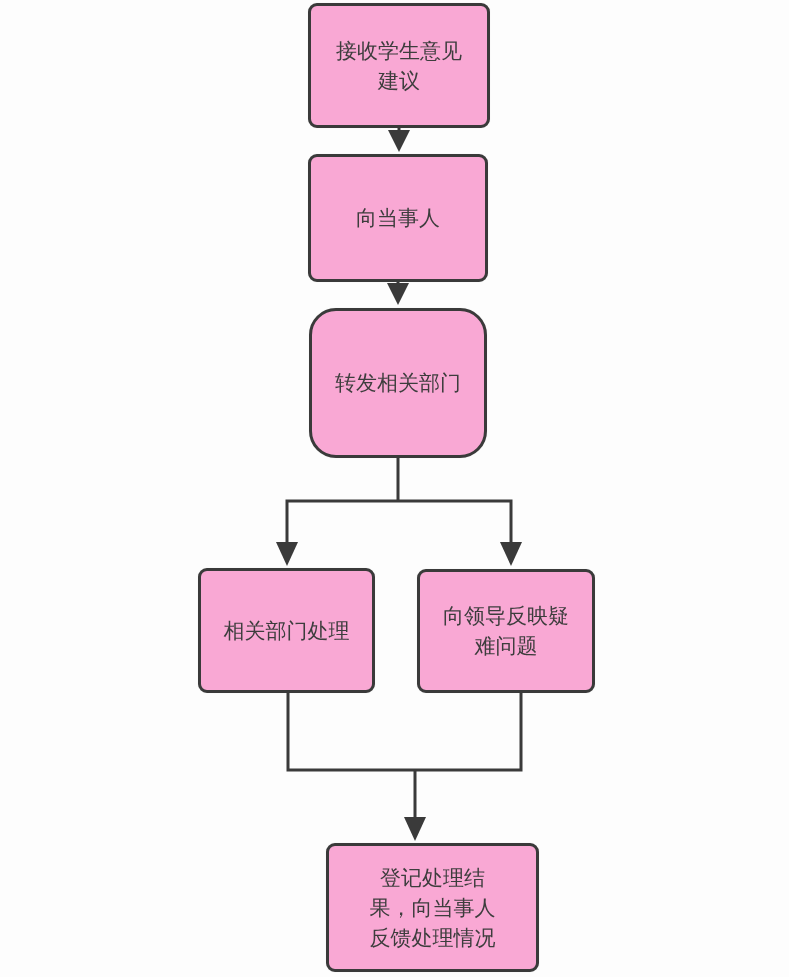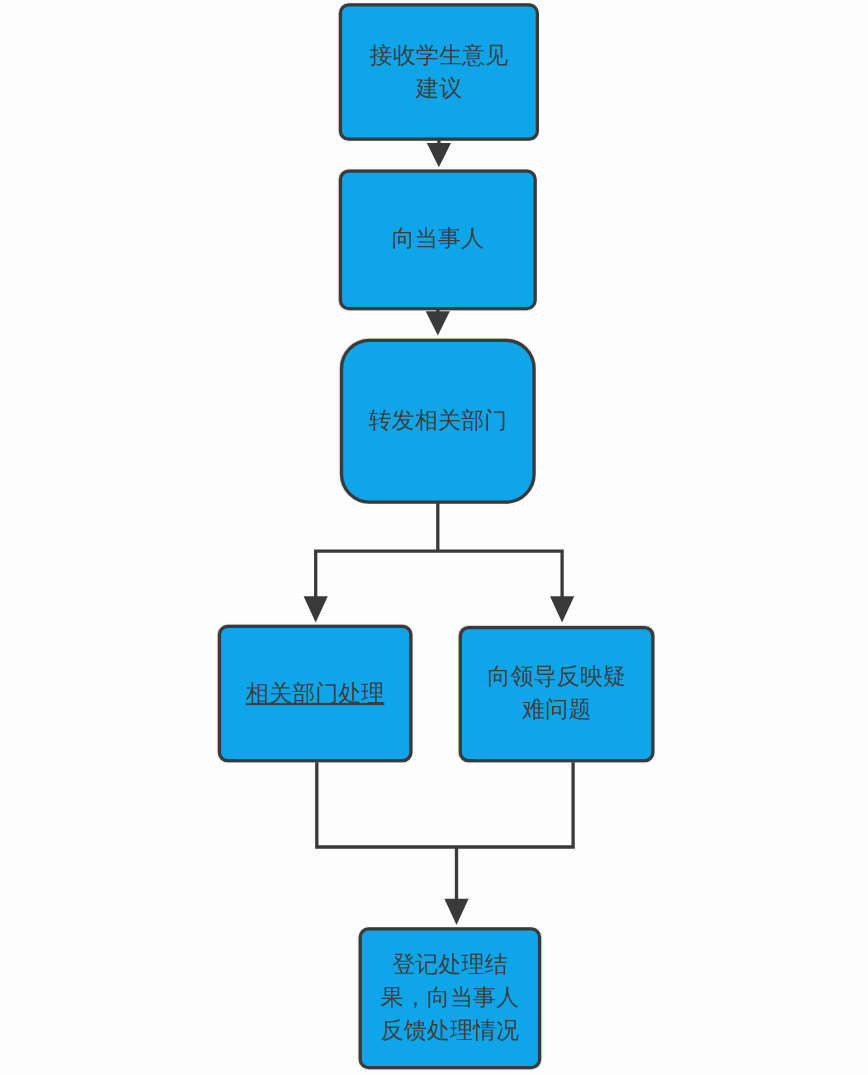--- a/index.html
+++ b/index.html
@@ -27,21 +27,21 @@
     stroke: #3a3a3a;
     stroke-width: 3;
   }
   .connectors polygon {
     fill: #3a3a3a;
     stroke: none;
   }
   .node {
     position: absolute;
     box-sizing: border-box;
-    background: #0ea5e9;
+    background: #f9a8d4;
     border: 3px solid #3a3a3a;
     border-radius: 9px;
     display: flex;
     align-items: center;
     justify-content: center;
     text-align: center;
     color: #3d3d3d;
     font-size: 21px;
     line-height: 30px;
     white-space: pre-line;
@@ -83,28 +83,28 @@
   </div>
 
   <div class="node" style="left:308px; top:154px; width:180px; height:128px;">
     <span>向当事人</span>
   </div>
 
   <div class="node" style="left:309px; top:308px; width:178px; height:150px;border-radius:27px;">
     <span>转发相关部门</span>
   </div>
 
-  <div class="node" style="left:198px; top:568px; width:177px; height:125px;text-decoration:underline;">
+  <div class="node" style="left:198px; top:568px; width:177px; height:125px;">
     <span>相关部门处理</span>
   </div>
 
   <div class="node" style="left:417px; top:569px; width:178px; height:124px;">
     <span>向领导反映疑
 难问题</span>
   </div>
 
-  <div class="node" style="left:326px; top:843px; width:166px; height:129px;">
+  <div class="node" style="left:326px; top:843px; width:213px; height:129px;">
     <span>登记处理结
 果，向当事人
 反馈处理情况</span>
   </div>
 
 </div>
 
 </body></html>

